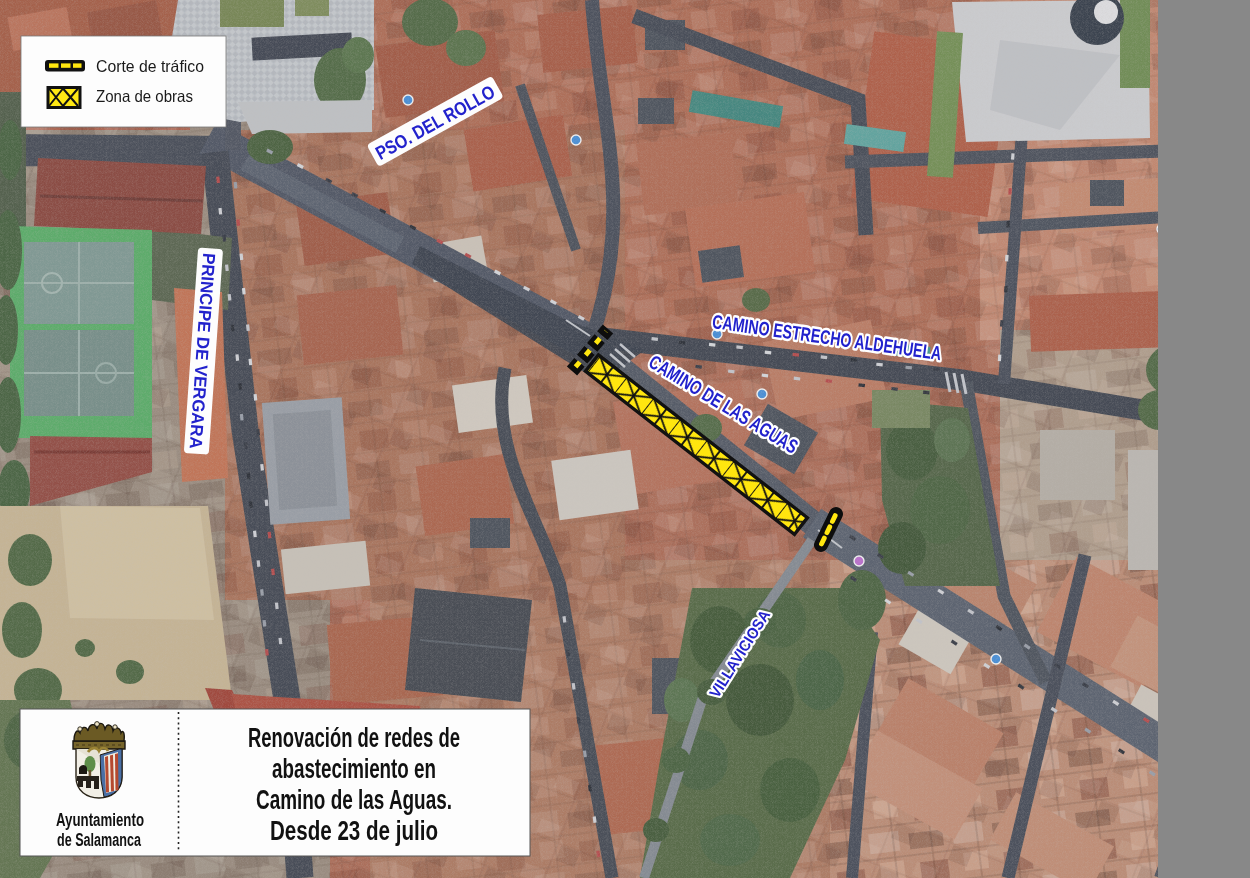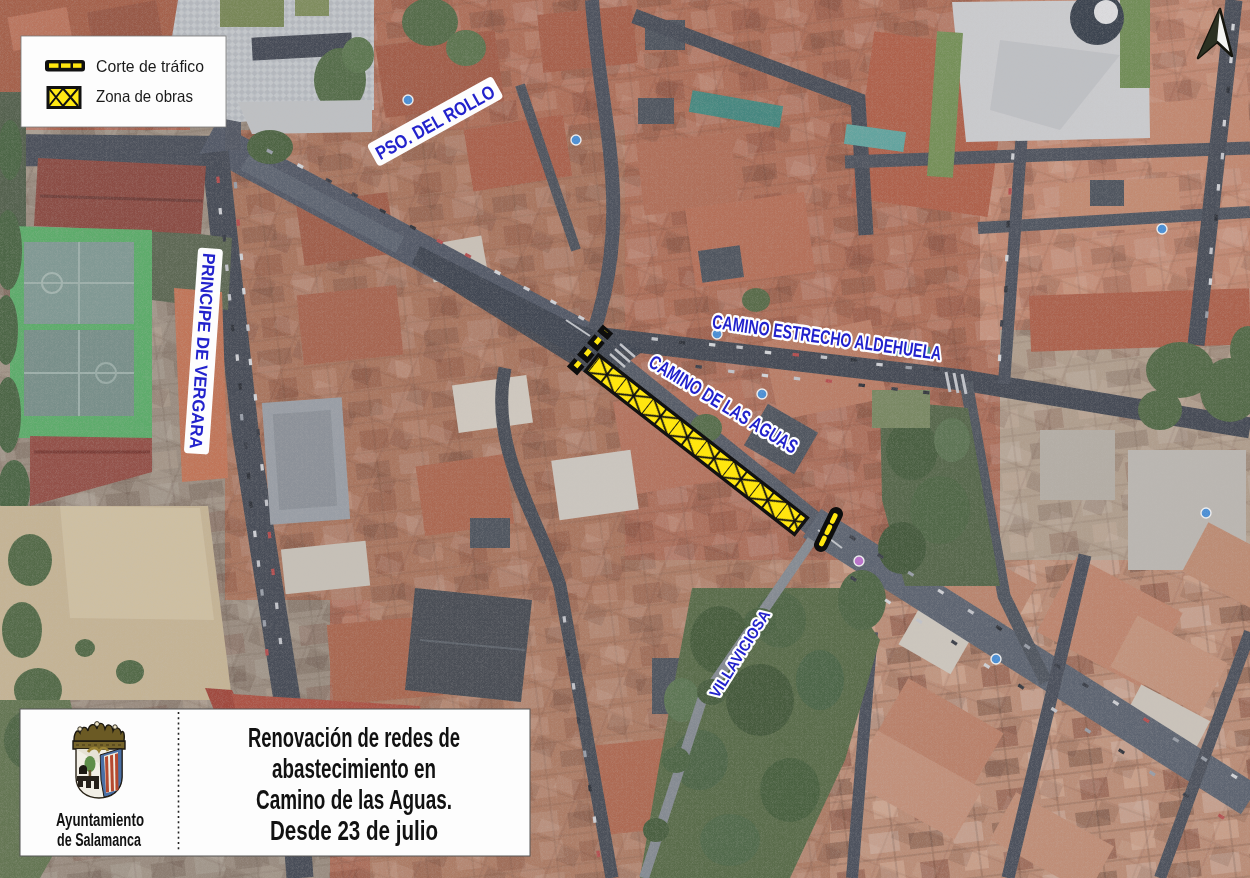--- a/index.html
+++ b/index.html
@@ -1,17 +1,17 @@
 <!DOCTYPE html>
 <html><head>
 <meta charset="utf-8">
 <style>
 html,body{margin:0;padding:0;background:#888;}
 *{font-family:"Liberation Sans",sans-serif;}
-#stage{position:relative;width:1250px;height:878px;overflow:hidden;}
+#stage{position:relative;width:1158px;height:878px;overflow:hidden;}
 </style>
 </head>
 <body>
 <div id="stage">
 <svg width="1250" height="878" viewBox="0 0 1250 878">
 <defs>
 <pattern id="roofTex" width="84" height="62" patternUnits="userSpaceOnUse" patternTransform="rotate(-7)">
   <rect x="4" y="4" width="30" height="20" fill="rgba(255,255,255,0.10)"></rect>
   <rect x="44" y="8" width="34" height="16" fill="rgba(40,15,8,0.14)"></rect>
   <rect x="12" y="34" width="24" height="18" fill="rgba(255,225,200,0.13)"></rect>

